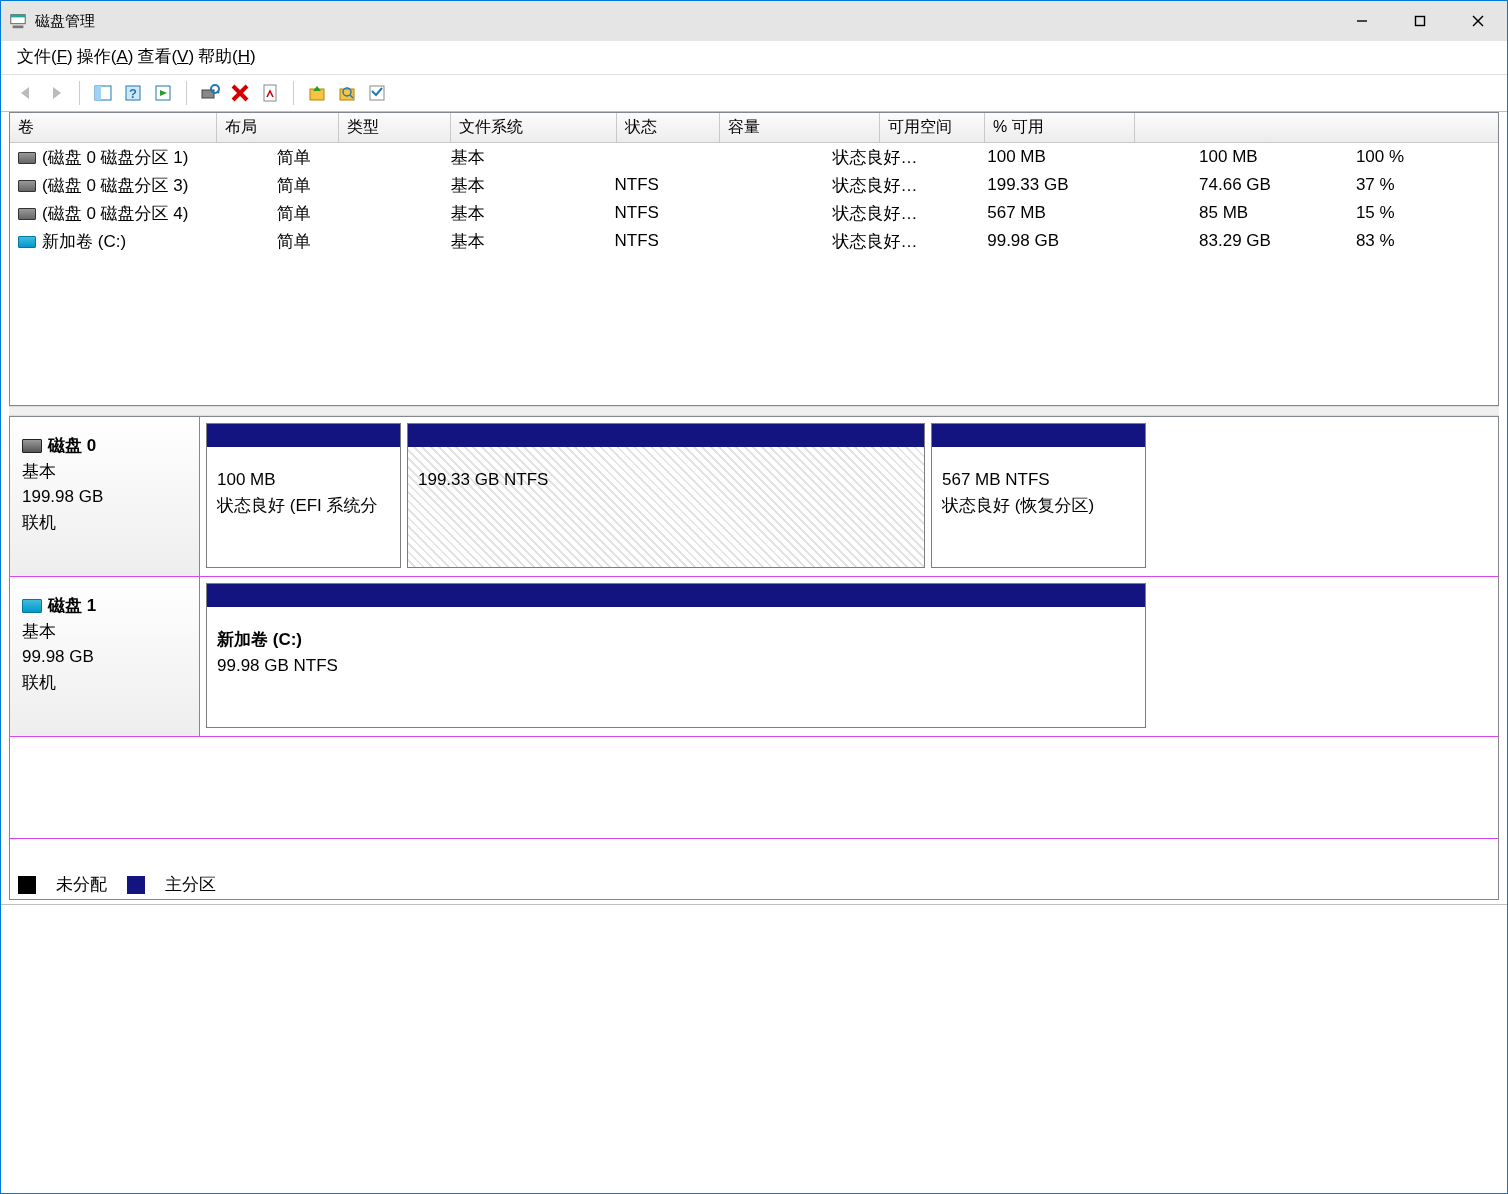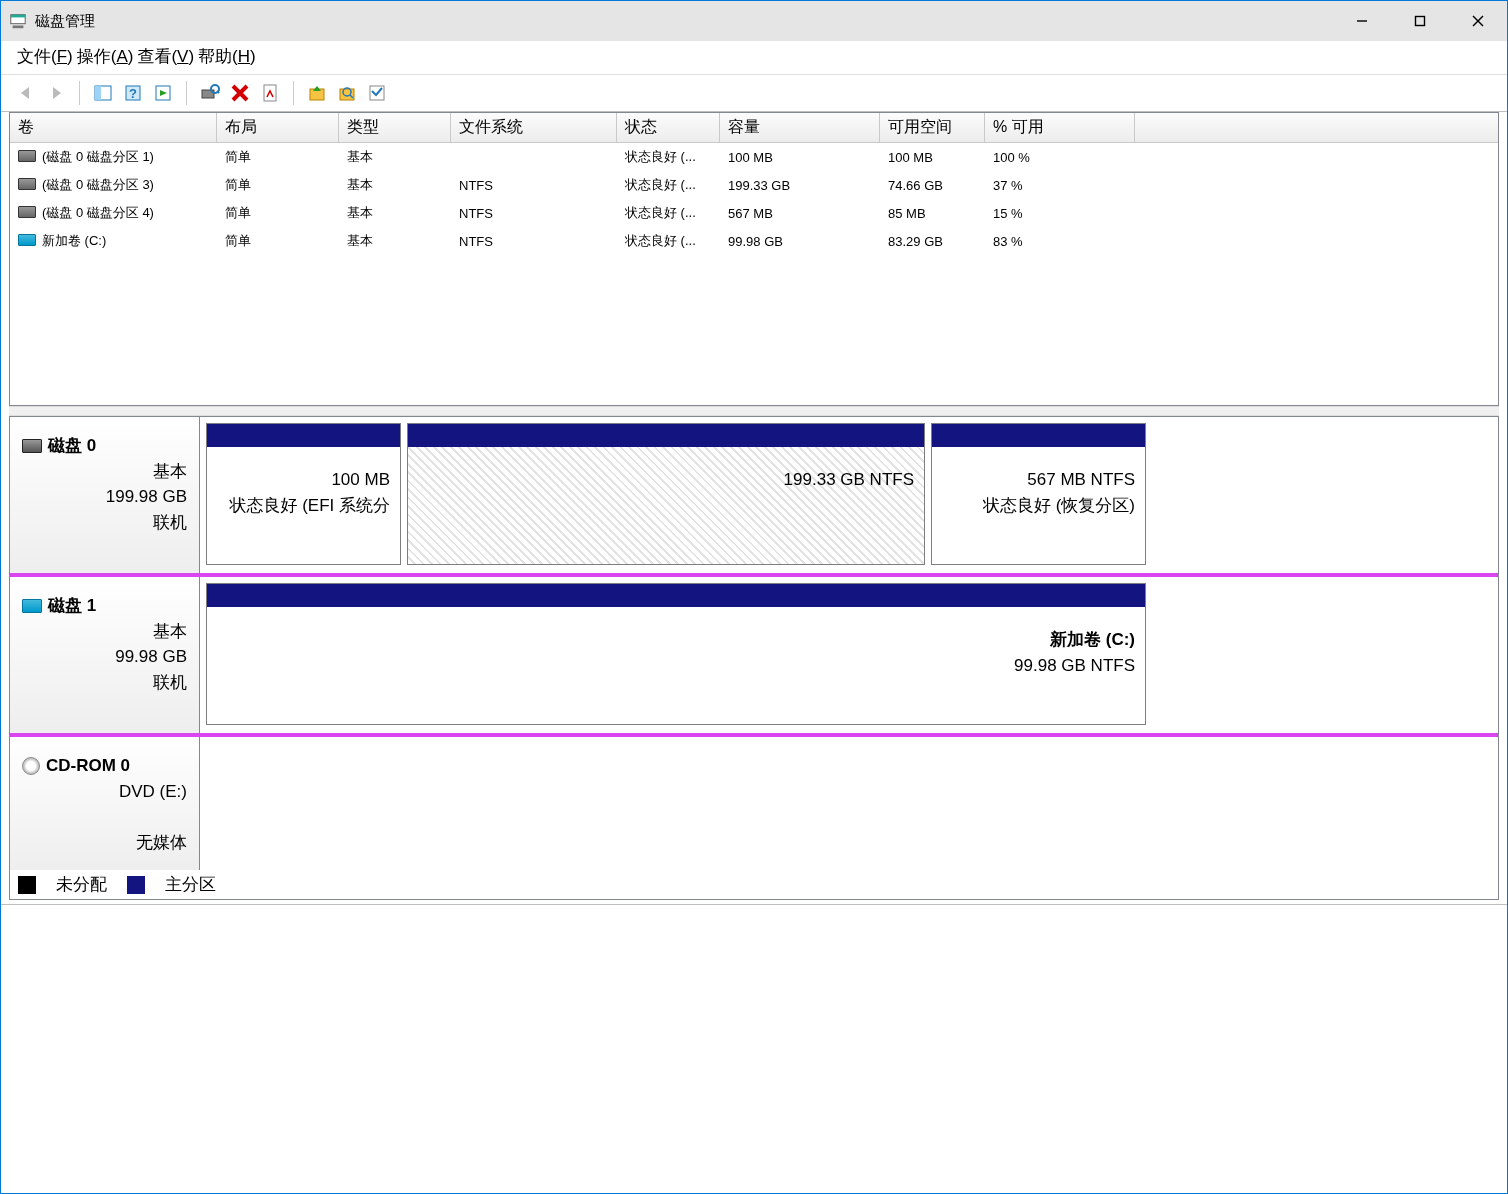--- a/index.html
+++ b/index.html
@@ -61,30 +61,30 @@
 .col-layout { width: 122px; }
 .col-type { width: 112px; }
 .col-fs { width: 166px; }
 .col-status { width: 103px; }
 .col-cap { width: 160px; }
 .col-free { width: 105px; }
 .col-pct { width: 150px; }
 .col-rest { flex: 1; border-right: none; }
 
 .grid-body { height: 262px; overflow-y: auto; background: #fff; }
-.g-row { display: flex; height: 28px; align-items: center; font-size: 13px; }
+.g-row { display: flex; height: 28px; align-items: center; font-size: 17px; justify-content: space-between; }
 .g-row .cell { padding: 0 8px; overflow: hidden; white-space: nowrap; text-overflow: ellipsis; }
 .vol-icon { width: 18px; height: 12px; display: inline-block; margin-right: 6px; vertical-align: -1px; }
 .vol-icon.gray { background: linear-gradient(#999,#666); border: 1px solid #333; border-radius: 1px; }
 .vol-icon.blue { background: linear-gradient(#4bd,#0099cc); border: 1px solid #0477a0; border-radius: 1px; }
 
 .splitter { height: 10px; background: #f0f0f0; border-top: 1px solid #ddd; border-bottom: 1px solid #ddd; margin: 0 8px; cursor: row-resize;}
 
 .disks-pane { margin: 0 8px 0 8px; height: 454px; overflow-y: scroll; border-top: 1px solid #828790; border-left: 1px solid #828790; border-right: 1px solid #828790; }
-.disk-row { display: flex; border-bottom: 4px solid #d946ef; min-height: 160px; text-align: right; }
+.disk-row { display: flex; border-bottom: 1px solid #d946ef; min-height: 160px; }
 .disk-row.short { min-height: 102px; }
 .disk-label {
   width: 190px;
   background: linear-gradient(#fff,#eee);
   border-right: 1px solid #888;
   padding: 16px 12px;
   font-size: 17px;
   line-height: 1.5;
 }
 .disk-label .name { font-weight: bold; display: flex; align-items: center; gap: 6px;}
@@ -336,29 +336,20 @@
         <div class="part" style="width: 940px;">
           <div class="bar"></div>
           <div class="body">
             <div class="pname">新加卷  (C:)</div>
             <div>99.98 GB NTFS</div>
           </div>
         </div>
       </div>
     </div>
     <div class="disk-row short">
-      <div class="disk-label">
-        <div class="name">
-          <span class="dicon cd"></span>
-          <span>CD-ROM 0</span>
-        </div>
-        <div>DVD (E:)</div>
-        <div style="height:1.5em"></div>
-        <div>无媒体</div>
-      </div>
       <div class="disk-parts"></div>
     </div>
   </div>
 
 <div class="legend">
   <span class="lg-swatch black"></span>
   <span>未分配</span>
   <span class="lg-swatch navy"></span>
   <span>主分区</span>
 </div>

